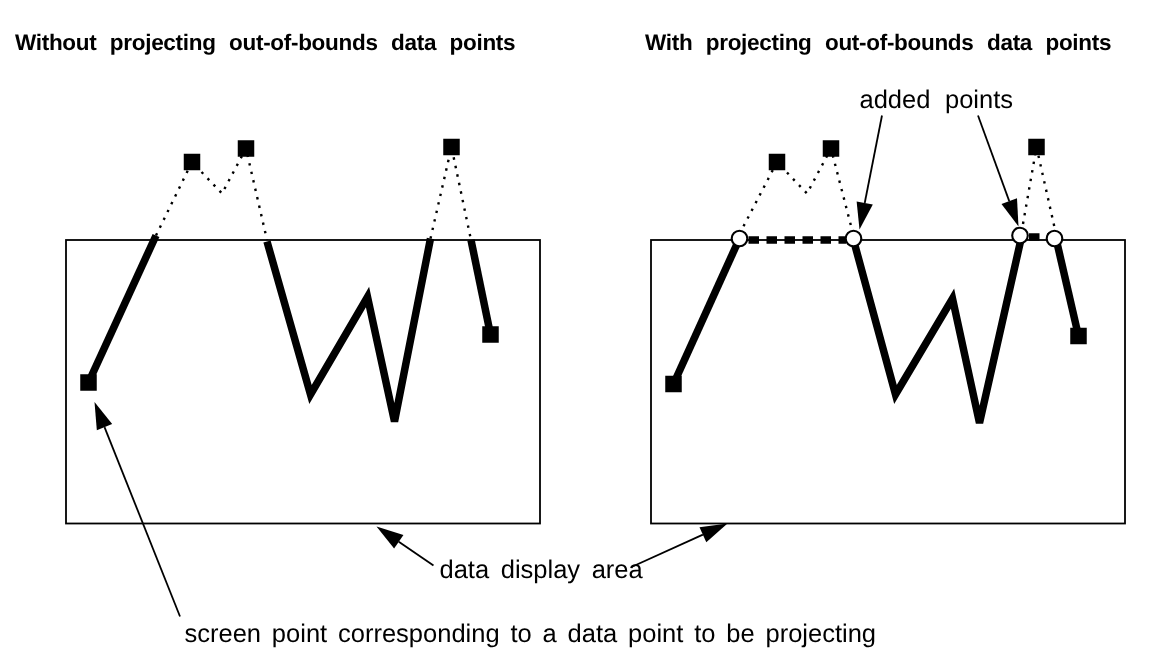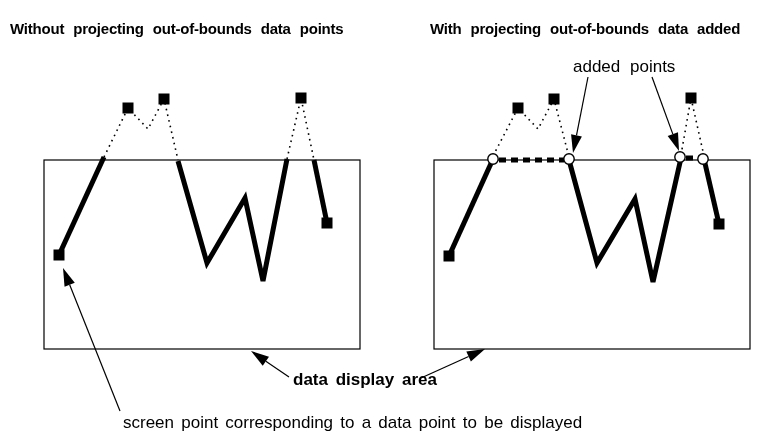--- a/index.html
+++ b/index.html
@@ -16,21 +16,21 @@
   .txt { position: absolute; white-space: nowrap; line-height: 1; }
   .panel-title {
     font-size: 15px; font-weight: bold;
     letter-spacing: -0.2px; word-spacing: 5px;
     top: 21px;
   }
   #title-left  { left: 10px; }
   #title-right { left: 430px; }
   .annot { font-size: 17px; font-weight: normal; word-spacing: 3px; }
   #added-points-label      { left: 573px; top: 58px;  word-spacing: 5px; }
-  #data-display-area-label { left: 293px; top: 371px; font-weight: bold; }
+  #data-display-area-label { left: 293px; top: 371px; }
   #screen-point-label      { left: 123px; top: 414px; word-spacing: 2.5px; }
 </style>
 </head>
 <body>
 
 <div id="stage">
   <svg id="diagram-svg" width="779" height="448" viewBox="0 0 779 448">
       <rect x="44" y="160" width="316" height="189" fill="none" stroke="#000000" stroke-width="1.2"></rect>
       <polyline points="104,157 128,108 148,129 164,99 178,160" fill="none" stroke="#000000" stroke-width="1.6" stroke-dasharray="1.6 4.2"></polyline>
       <polyline points="287,159 301,98 314,160" fill="none" stroke="#000000" stroke-width="1.6" stroke-dasharray="1.6 4.2"></polyline>
@@ -66,20 +66,20 @@
       <line x1="652" y1="77" x2="672.8302811162948" y2="134.0904000965117" stroke="#000000" stroke-width="1.2"></line>
       <polygon points="679,151 667.6634589235623,135.97559197764383 677.9971033090274,132.20520821537957" fill="#000000"></polygon>
       <line x1="289" y1="377" x2="265.855530702497" y2="361.16431048065584" stroke="#000000" stroke-width="1.2"></line>
       <polygon points="251,351 268.96129223825295,356.62512054378175 262.74976916674103,365.70350041752994" fill="#000000"></polygon>
       <line x1="421" y1="378" x2="468.6046415713826" y2="356.4291467879673" stroke="#000000" stroke-width="1.2"></line>
       <polygon points="485,349 470.87465864548375,361.43883964115594 466.3346244972815,351.41945393477863" fill="#000000"></polygon>
     </svg>
 
   <div class="txt panel-title" id="title-left">Without projecting out-of-bounds data points</div>
 
-  <div class="txt panel-title" id="title-right">With projecting out-of-bounds data added</div>
+  <div class="txt panel-title" id="title-right">With projecting out-of-bounds data points</div>
 
   <div class="txt annot" id="added-points-label">added points</div>
 
   <div class="txt annot" id="data-display-area-label">data display area</div>
 
-  <div class="txt annot" id="screen-point-label">screen point corresponding to a data point to be displayed</div>
+  <div class="txt annot" id="screen-point-label">screen point corresponding to a data point to be projecting</div>
 </div>
 
 </body></html>

